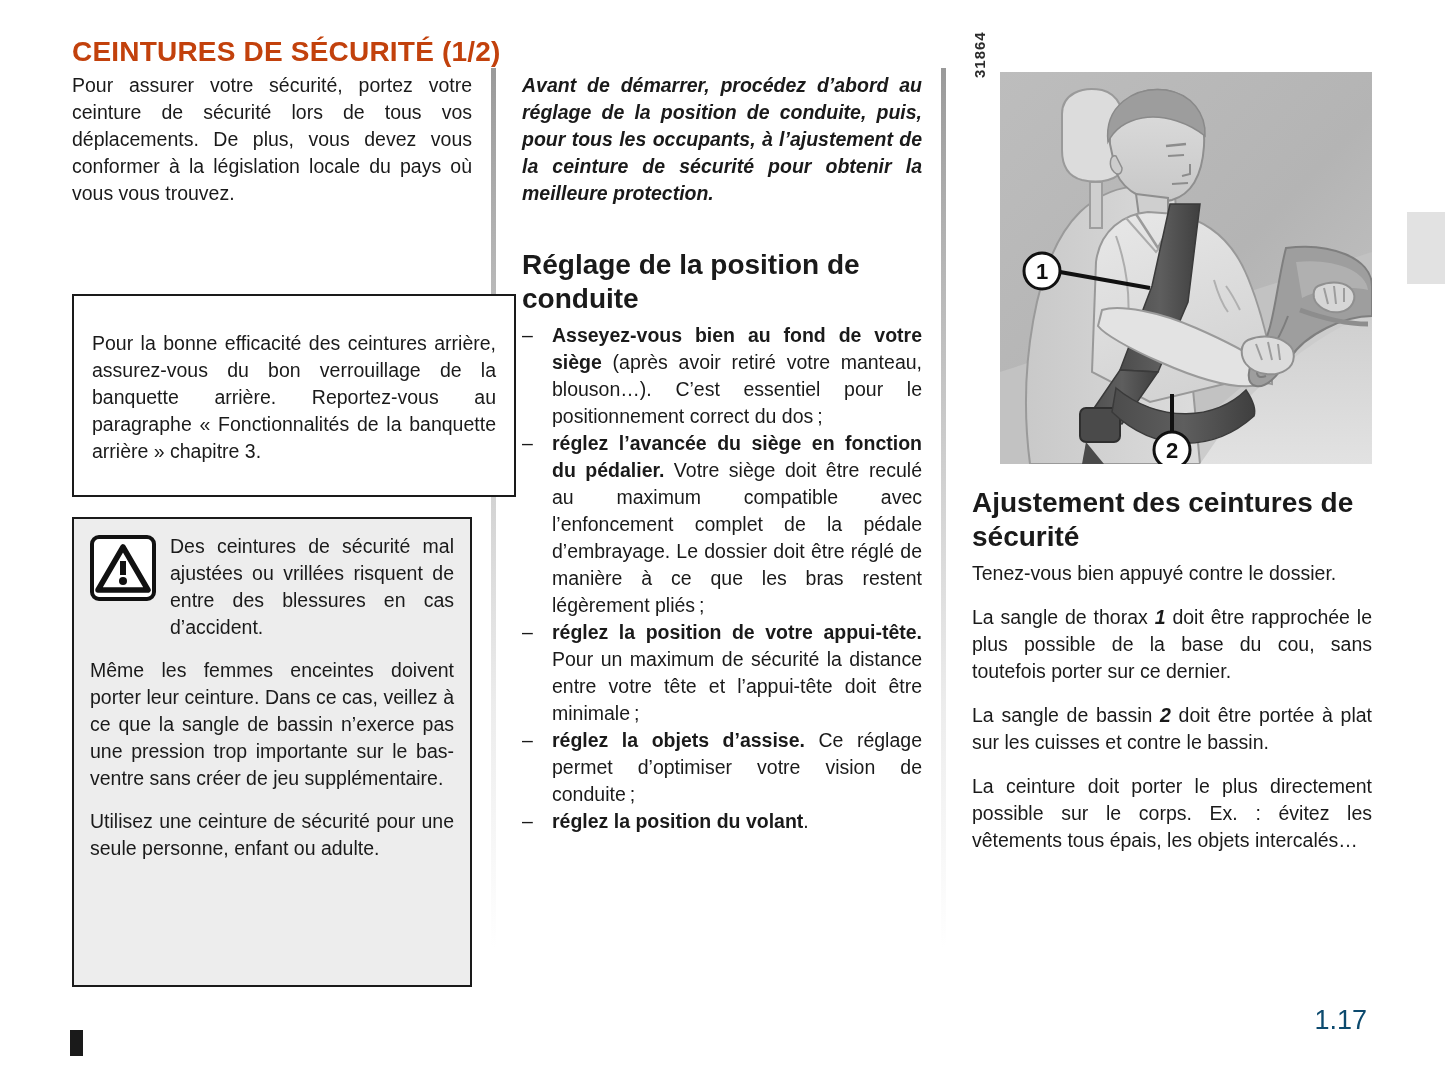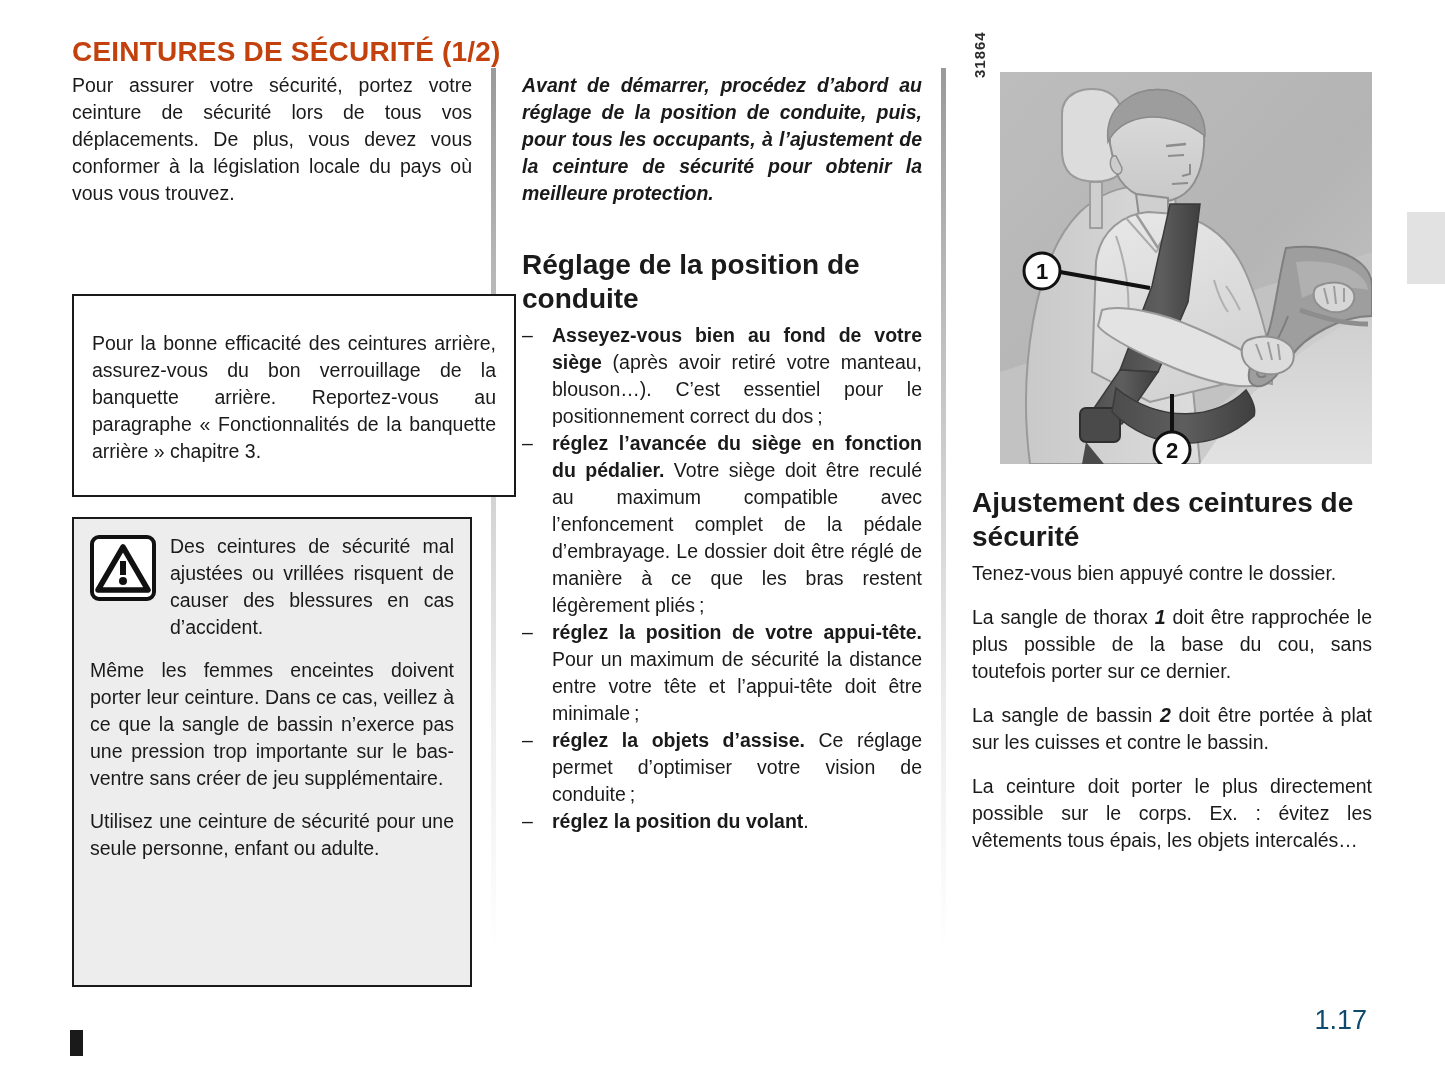--- a/index.html
+++ b/index.html
@@ -221,21 +221,21 @@
 <div class="warn-box">
   <div class="warn-head">
     <span class="warn-icon">
       <svg viewBox="0 0 66 66" width="66" height="66" aria-hidden="true">
         <rect x="2" y="2" width="62" height="62" rx="7" ry="7" fill="#ffffff" stroke="#111111" stroke-width="4"></rect>
         <path d="M33 12 L58 55 L8 55 Z" fill="none" stroke="#111111" stroke-width="5.5" stroke-linejoin="round"></path>
         <rect x="30" y="26" width="6" height="14" fill="#111111"></rect>
         <circle cx="33" cy="46" r="4" fill="#111111"></circle>
       </svg>
     </span>
-    <div class="warn-head-text">Des ceintures de sécurité mal ajustées ou vrillées risquent de causer des blessures en cas d’accident.</div>
+    <div class="warn-head-text">Des ceintures de sécurité mal ajustées ou vrillées risquent de entre des blessures en cas d’accident.</div>
   </div>
   <p>Même les femmes enceintes doivent porter leur ceinture. Dans ce cas, veillez à ce que la sangle de bassin n’exerce pas une pression trop importante sur le bas-ventre sans créer de jeu supplémentaire.</p>
   <p>Utilisez une ceinture de sécurité pour une seule personne, enfant ou adulte.</p>
 </div>
 
 <div class="col col2">
   <p class="bold-intro">Avant de démarrer, procédez d’abord au réglage de la position de conduite, puis, pour tous les occupants, à l’ajustement de la ceinture de sécurité pour obtenir la meilleure protection.</p>
   <div class="spacer-lg"></div>
   <h2>Réglage de la position de conduite</h2>
   <ul class="dash-list">

